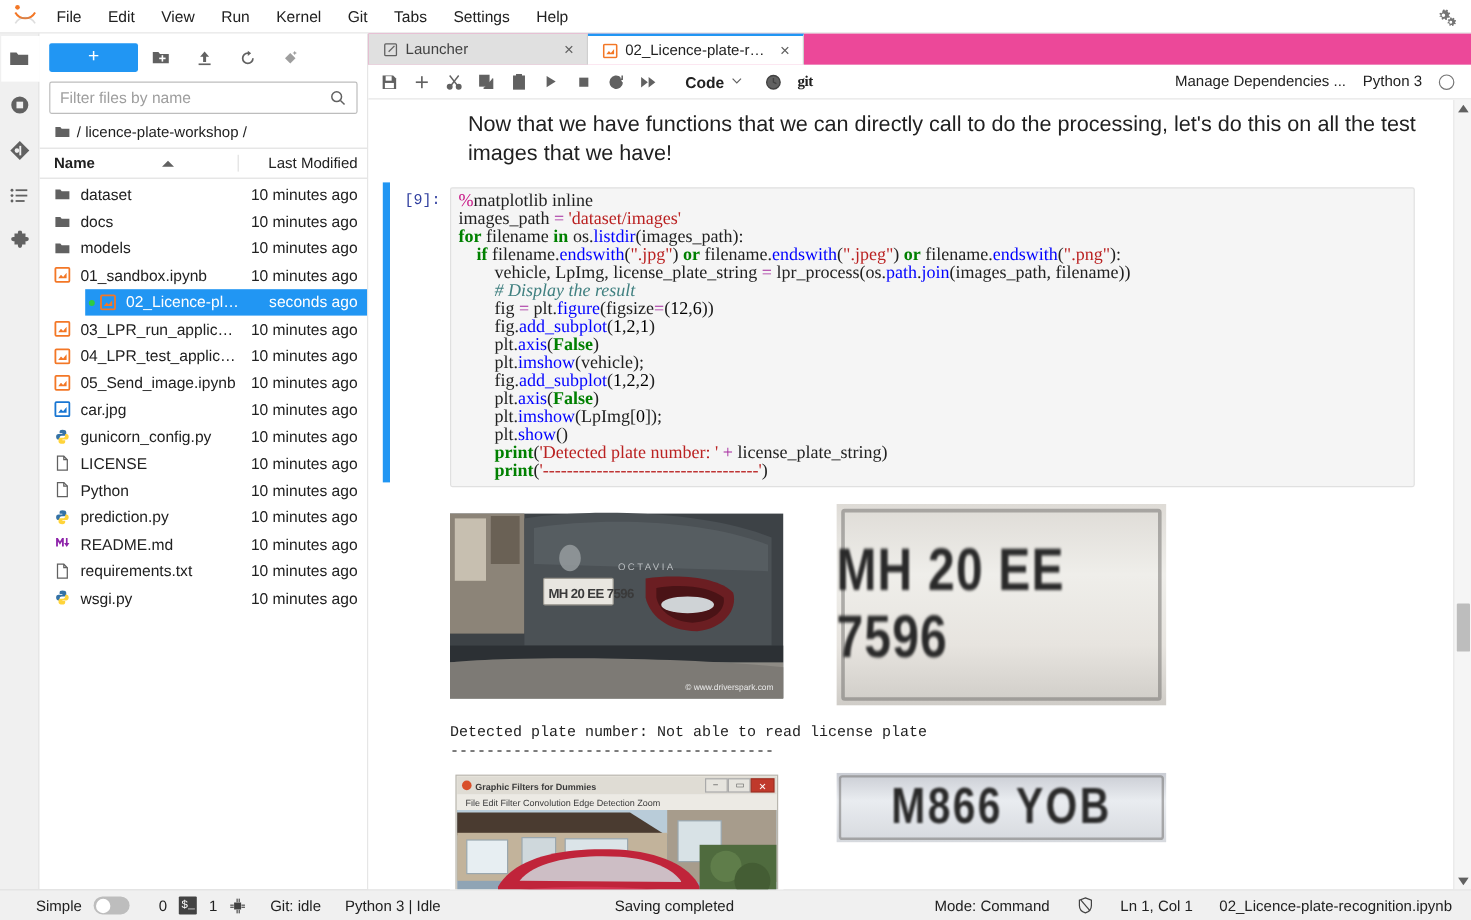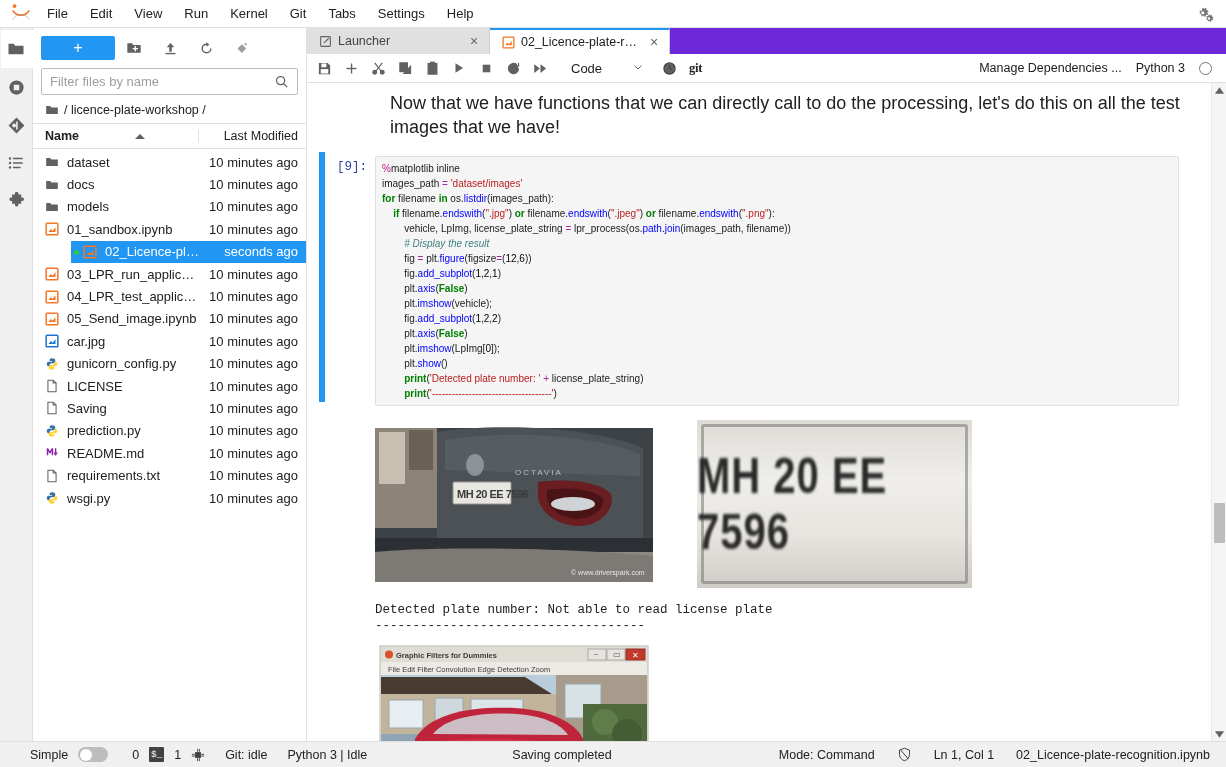--- a/index.html
+++ b/index.html
@@ -107,41 +107,42 @@
   .fb-row .nm { flex: 1; white-space: nowrap; overflow: hidden; text-overflow: ellipsis; padding-left: 2px; }
   .fb-row .md { width: 106px; text-align: right; padding-right: 8px; white-space: nowrap; }
   .dirty-dot {
     position: absolute; left: 3px; top: 9px; width: 5px; height: 5px; border-radius: 50%;
     background: #2ecc40;
   }
 
   
   .dock { flex: 1; display: flex; flex-direction: column; min-width: 0; background: #f0f0f0; }
 
-  .tabbar { height: 26px; min-height: 26px; display: flex; background: #6d28d9; align-items: flex-end; }
+  .tabbar { height: 26px; min-height: 26px; display: flex; background: #ec4899; align-items: flex-end; }
   .tab {
     height: 26px; display: flex; align-items: center; gap: 6px;
     padding: 0 8px 0 12px; font-size: 12.5px; cursor: pointer;
     background: #e0e0e0; color: #424242; min-width: 120px;
     border-right: 1px solid #cfcfcf;
   }
   .tab.active { background: #fff; color: #212121; border-top: 2px solid #2196f3; padding-top: 0; }
   .tab .tab-label { flex: 1; white-space: nowrap; overflow: hidden; text-overflow: ellipsis; }
   .tab .tab-close { font-size: 14px; color: #616161; width: 14px; text-align: center; line-height: 1; }
 
   .nb-toolbar {
     height: 29px; min-height: 29px; background: #fff; border-bottom: 1px solid #e0e0e0;
     display: flex; align-items: center; padding: 0 4px; gap: 1px;
   }
   .tb-btn { width: 26px; height: 24px; display: flex; align-items: center; justify-content: center; cursor: pointer; border-radius: 2px; }
   .tb-btn svg { fill: #616161; }
   .celltype-select {
-    display: flex; align-items: center; gap: 30px; border: 1px solid transparent;
+    display: flex; align-items: center; gap: 4px; border: 1px solid transparent;
     height: 22px; padding: 0 4px 0 8px; font-size: 13px; cursor: pointer; color: #212121;
     margin-left: 8px;
+    font-weight: bold;
   }
   .tb-right { margin-left: auto; display: flex; align-items: center; gap: 14px; padding-right: 10px; font-size: 12.5px; color: #212121; }
   .kernel-idle-dot { width: 13px; height: 13px; border: 1.5px solid #757575; border-radius: 50%; }
   .git-label { font-weight: bold; font-size: 12.5px; font-family: "Liberation Serif", serif; letter-spacing: -0.3px; }
 
   
   .nb-scroll {
     flex: 1; background: #fff; overflow: hidden; position: relative;
     display: flex;
   }
@@ -159,21 +160,21 @@
   .prompt {
     width: 62px; min-width: 62px; text-align: right; padding-right: 8px; padding-top: 4px;
     font-family: "Liberation Mono", monospace; font-size: 12.5px; color: #303f9f;
     white-space: nowrap;
   }
   .input-area {
     flex: 1; background: #f5f5f5; border: 1px solid #e0e0e0; border-radius: 2px;
     padding: 4px 6px; margin-right: 32px; overflow: hidden;
   }
   pre.code {
-    font-family: Liberation Sans, sans-serif; font-size: 10px; line-height: 15px;
+    font-family: Liberation Serif, serif; font-size: 15px; line-height: 15px;
     white-space: pre; color: #212121; overflow: hidden;
   }
   .t-magic { color: #c71585; }
   .t-kw    { color: #008000; font-weight: bold; }
   .t-str   { color: #ba2121; }
   .t-num   { color: #000000; }
   .t-fn    { color: #0000ff; }
   .t-cm    { color: #408080; font-style: italic; }
   .t-op    { color: #a52a9e; }
   .t-bi    { color: #008000; font-weight: bold; }
@@ -467,21 +468,21 @@
             <span class="nm">LICENSE</span>
             <span class="md">10 minutes ago</span>
           </div>
           <div class="fb-row">
             <span class="ic">
               <svg width="14" height="14" viewBox="0 0 24 24" fill="none" stroke="#616161" stroke-width="1.8">
                 <path d="M5 2h9l5 5v15H5z"></path>
                 <path d="M14 2v5h5"></path>
               </svg>
             </span>
-            <span class="nm">Saving</span>
+            <span class="nm">Python</span>
             <span class="md">10 minutes ago</span>
           </div>
           <div class="fb-row">
             <span class="ic">
               <svg width="14" height="14" viewBox="0 0 24 24">
                 <path d="M12 2c-3 0-4 1.3-4 3v2h4v1H6.5C4.8 8 3 9 3 12s1.8 4 3.5 4H8v-2.5C8 11.8 9.3 10.5 11 10.5h4c1.6 0 2.5-1 2.5-2.5V5c0-1.7-2-3-5.5-3z" fill="#3572A5"></path>
                 <path d="M12 22c3 0 4-1.3 4-3v-2h-4v-1h5.5c1.7 0 3.5-1 3.5-4s-1.8-4-3.5-4H16v2.5c0 1.7-1.3 3-3 3H9c-1.6 0-2.5 1-2.5 2.5V19c0 1.7 2 3 5.5 3z" fill="#FFD43B"></path>
               </svg>
             </span>
             <span class="nm">prediction.py</span>
@@ -721,20 +722,26 @@
                       <rect x="190" y="40" width="36" height="34" fill="#d8e2e6" stroke="#9aa7ae"></rect>
                       <path d="M40 95 C55 68, 100 62, 140 64 C175 66, 200 78, 208 95 L208 119 L40 119 Z" fill="#c0243a"></path>
                       <path d="M58 90 C72 72, 110 68, 142 70 C168 72, 186 80, 193 91 Z" fill="#cfd9de" opacity="0.85"></path>
                       <path d="M40 100 C90 92, 170 94, 208 103 L208 119 L40 119 Z" fill="#d43350"></path>
                       <path d="M45 108 C95 101, 165 103, 204 110" stroke="#f08098" stroke-width="2" fill="none" opacity="0.7"></path>
                       <rect x="208" y="60" width="64" height="59" fill="#4f6b3e"></rect>
                       <circle cx="230" cy="78" r="13" fill="#5f7d4a"></circle>
                       <circle cx="252" cy="90" r="15" fill="#445d34"></circle>
                     </svg>
                   </div>
+                  <div class="img-plate2">
+                    <div class="plate-box" style="background:linear-gradient(180deg,#c9ccd3 0%,#e9ecf0 40%,#d6d9de 100%);">
+                      <div class="plate-frame" style="inset:2px;border-width:2px;"></div>
+                      <span class="plate-text" style="font-size:34px;letter-spacing:2px;filter:blur(0.7px);">M866 YOB</span>
+                    </div>
+                  </div>
                 </div>
 
               </div>
             </div>
           </div>
 
         </div>
 
         <div class="nb-sb">
           <div class="sb-arrow">

